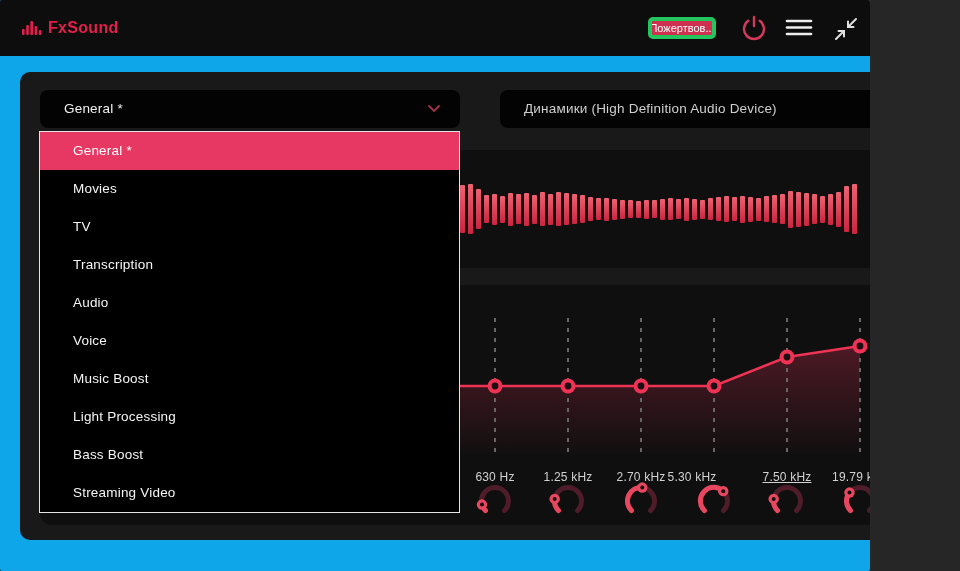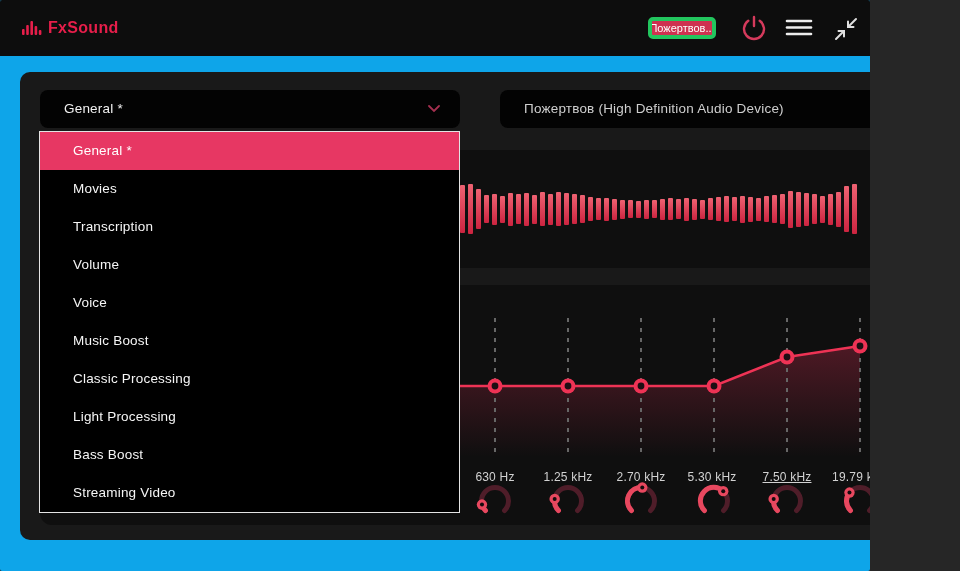--- a/index.html
+++ b/index.html
@@ -97,21 +97,21 @@
   <div class="content">
 
     <div class="select" id="preset-select">
       <span class="sel-label">General *</span>
       <svg class="chev" width="12" height="8" viewBox="0 0 12 8">
         <polyline points="1,1 6,6 11,1" fill="none" stroke="#a53050" stroke-width="1.8" stroke-linecap="round"></polyline>
       </svg>
     </div>
 
     <div class="select" id="device-select">
-      <span class="sel-label">Пожертвов (High Definition Audio Device)</span>
+      <span class="sel-label">Динамики (High Definition Audio Device)</span>
       <svg class="chev" width="12" height="8" viewBox="0 0 12 8">
         <polyline points="1,1 6,6 11,1" fill="none" stroke="#a53050" stroke-width="1.8" stroke-linecap="round"></polyline>
       </svg>
     </div>
 
     <div class="spectrum-panel">
       <div class="bars" id="spectrum-bars">
           <span class="bar" style="height: 48px; background: linear-gradient(rgb(238, 98, 114), rgb(204, 36, 64));"></span>
           <span class="bar" style="height: 50px; background: linear-gradient(rgb(238, 98, 114), rgb(204, 36, 64));"></span>
           <span class="bar" style="height: 40px; background: linear-gradient(rgb(238, 98, 114), rgb(204, 36, 64));"></span>
@@ -221,21 +221,21 @@
           <circle cx="8.66620740196564" cy="18.888134721956884" r="5.2" fill="#e8485f"></circle>
           <circle cx="8.66620740196564" cy="18.888134721956884" r="2" fill="#140a0d"></circle>
         </svg>
         <div class="freq-label" style="left: 561px;">2.70 kHz</div>
         <svg class="knob" viewBox="0 0 44 44" style="left: 579px;">
           <path d="M 12.45 30.55 A 13.5 13.5 0 1 1 31.55 30.55" fill="none" stroke="#4f1d29" stroke-width="5" stroke-linecap="round"></path>
           <path d="M 12.45 30.55 A 13.5 13.5 0 0 1 23.27 7.56" fill="none" stroke="#e8485f" stroke-width="5" stroke-linecap="round"></path>
           <circle cx="23.270462229799932" cy="7.559913477858419" r="5.2" fill="#e8485f"></circle>
           <circle cx="23.270462229799932" cy="7.559913477858419" r="2" fill="#140a0d"></circle>
         </svg>
-        <div class="freq-label" style="left: 632px;">5.30 kHz</div>
+        <div class="freq-label" style="left: 612px;">5.30 kHz</div>
         <svg class="knob" viewBox="0 0 44 44" style="left: 652px;">
           <path d="M 12.45 30.55 A 13.5 13.5 0 1 1 31.55 30.55" fill="none" stroke="#4f1d29" stroke-width="5" stroke-linecap="round"></path>
           <path d="M 12.45 30.55 A 13.5 13.5 0 0 1 31.24 11.16" fill="none" stroke="#e8485f" stroke-width="5" stroke-linecap="round"></path>
           <circle cx="31.241385930037303" cy="11.158923529810952" r="5.2" fill="#e8485f"></circle>
           <circle cx="31.241385930037303" cy="11.158923529810952" r="2" fill="#140a0d"></circle>
         </svg>
         <div class="freq-label" style="left: 707px; text-decoration: underline;">7.50 kHz</div>
         <svg class="knob" viewBox="0 0 44 44" style="left: 725px;">
           <path d="M 12.45 30.55 A 13.5 13.5 0 1 1 31.55 30.55" fill="none" stroke="#4f1d29" stroke-width="5" stroke-linecap="round"></path>
           <path d="M 12.45 30.55 A 13.5 13.5 0 0 1 8.67 18.89" fill="none" stroke="#e8485f" stroke-width="5" stroke-linecap="round"></path>
@@ -248,23 +248,23 @@
           <path d="M 12.45 30.55 A 13.5 13.5 0 0 1 11.46 12.56" fill="none" stroke="#e8485f" stroke-width="5" stroke-linecap="round"></path>
           <circle cx="11.464189500932545" cy="12.559224139467984" r="5.2" fill="#e8485f"></circle>
           <circle cx="11.464189500932545" cy="12.559224139467984" r="2" fill="#140a0d"></circle>
         </svg>
       </div>
   </div>
 
   <div class="preset-menu" id="preset-menu">
       <div class="menu-item" style="background: rgb(231, 55, 99); color: rgb(255, 255, 255);">General *</div>
       <div class="menu-item">Movies</div>
+      <div class="menu-item">TV</div>
       <div class="menu-item">Transcription</div>
-      <div class="menu-item">Volume</div>
+      <div class="menu-item">Audio</div>
       <div class="menu-item">Voice</div>
       <div class="menu-item">Music Boost</div>
-      <div class="menu-item">Classic Processing</div>
       <div class="menu-item">Light Processing</div>
       <div class="menu-item">Bass Boost</div>
       <div class="menu-item">Streaming Video</div>
     </div>
 
 </div>
 
 </body></html>

